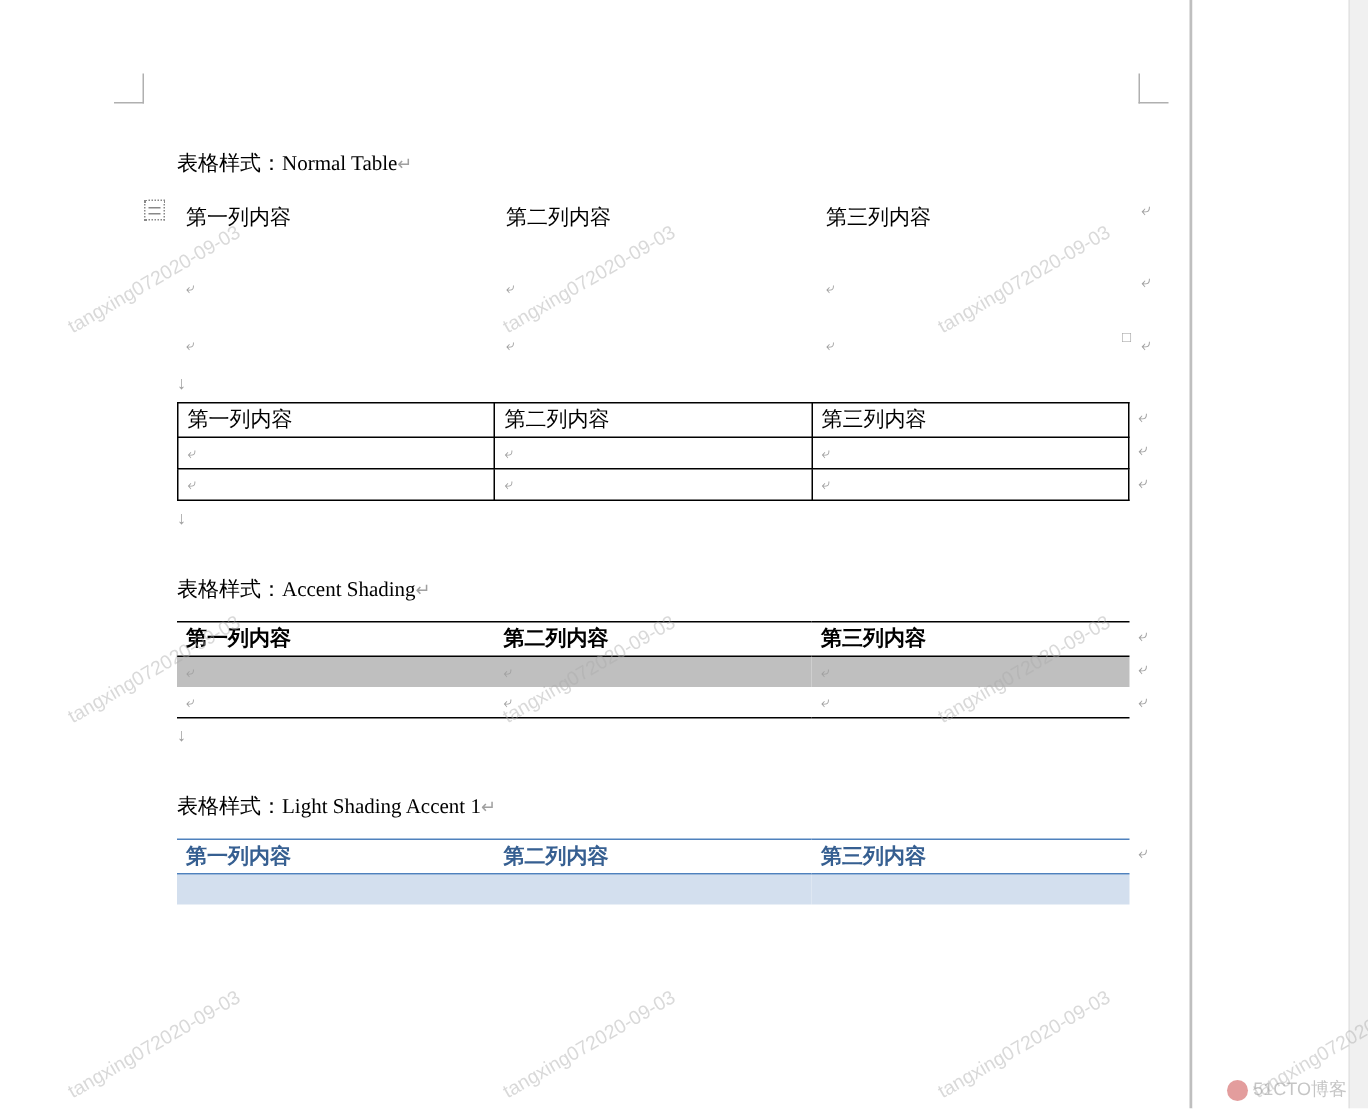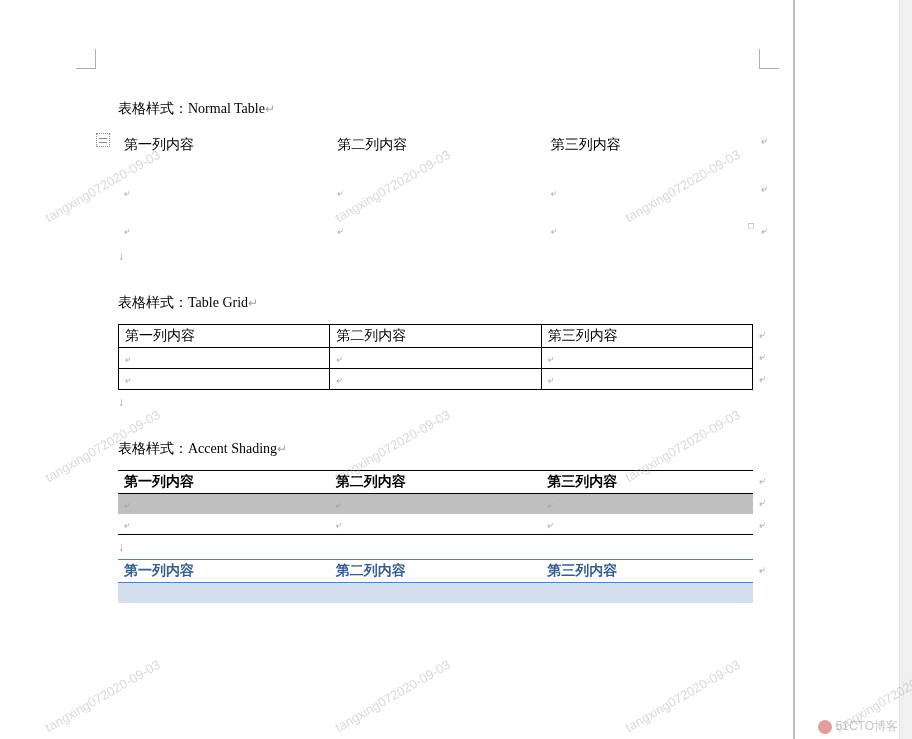--- a/index.html
+++ b/index.html
@@ -237,23 +237,20 @@
             <td style="position:relative;"><span class="cellmark"></span><span class="endcell" style="position:absolute; right:4px; top:4px;"></span></td>
           </tr>
         </tbody>
           </table>
         <span class="row-end-mark" style="left:640px; top:4px;">⤶</span>
         <span class="row-end-mark" style="left:640px; top:52px;">⤶</span>
         <span class="row-end-mark" style="left:640px; top:94px;">⤶</span>
       </div>
       <div class="after-table-mark"><span class="pmark pmark-down"></span></div>
 
-      <div class="style-label">
-        <span>表格样式：</span><span>Table Grid</span><span class="pmark pmark-return"></span>
-      </div>
 
       <div style="position:relative;">
         <table class="tbl-grid">
           <tbody>
               <tr>
             <td><span>第一列内容</span></td>
             <td><span>第二列内容</span></td>
             <td><span>第三列内容</span></td>
           </tr>
           <tr>
@@ -297,20 +294,23 @@
             <td><span class="cellmark"></span></td>
           </tr>
         </tbody>
           </table>
         <span class="row-end-mark" style="left:638px; top:4px;">⤶</span>
         <span class="row-end-mark" style="left:638px; top:26px;">⤶</span>
         <span class="row-end-mark" style="left:638px; top:48px;">⤶</span>
       </div>
       <div class="after-table-mark"><span class="pmark pmark-down"></span></div>
 
+      <div class="style-label">
+        <span>表格样式：</span><span>Light Shading Accent 1</span><span class="pmark pmark-return"></span>
+      </div>
 
       <div style="position:relative;">
         <table class="tbl-accent1">
           <tbody>
               <tr class="hdr">
             <td><span>第一列内容</span></td>
             <td><span>第二列内容</span></td>
             <td><span>第三列内容</span></td>
           </tr>
           <tr class="band">

